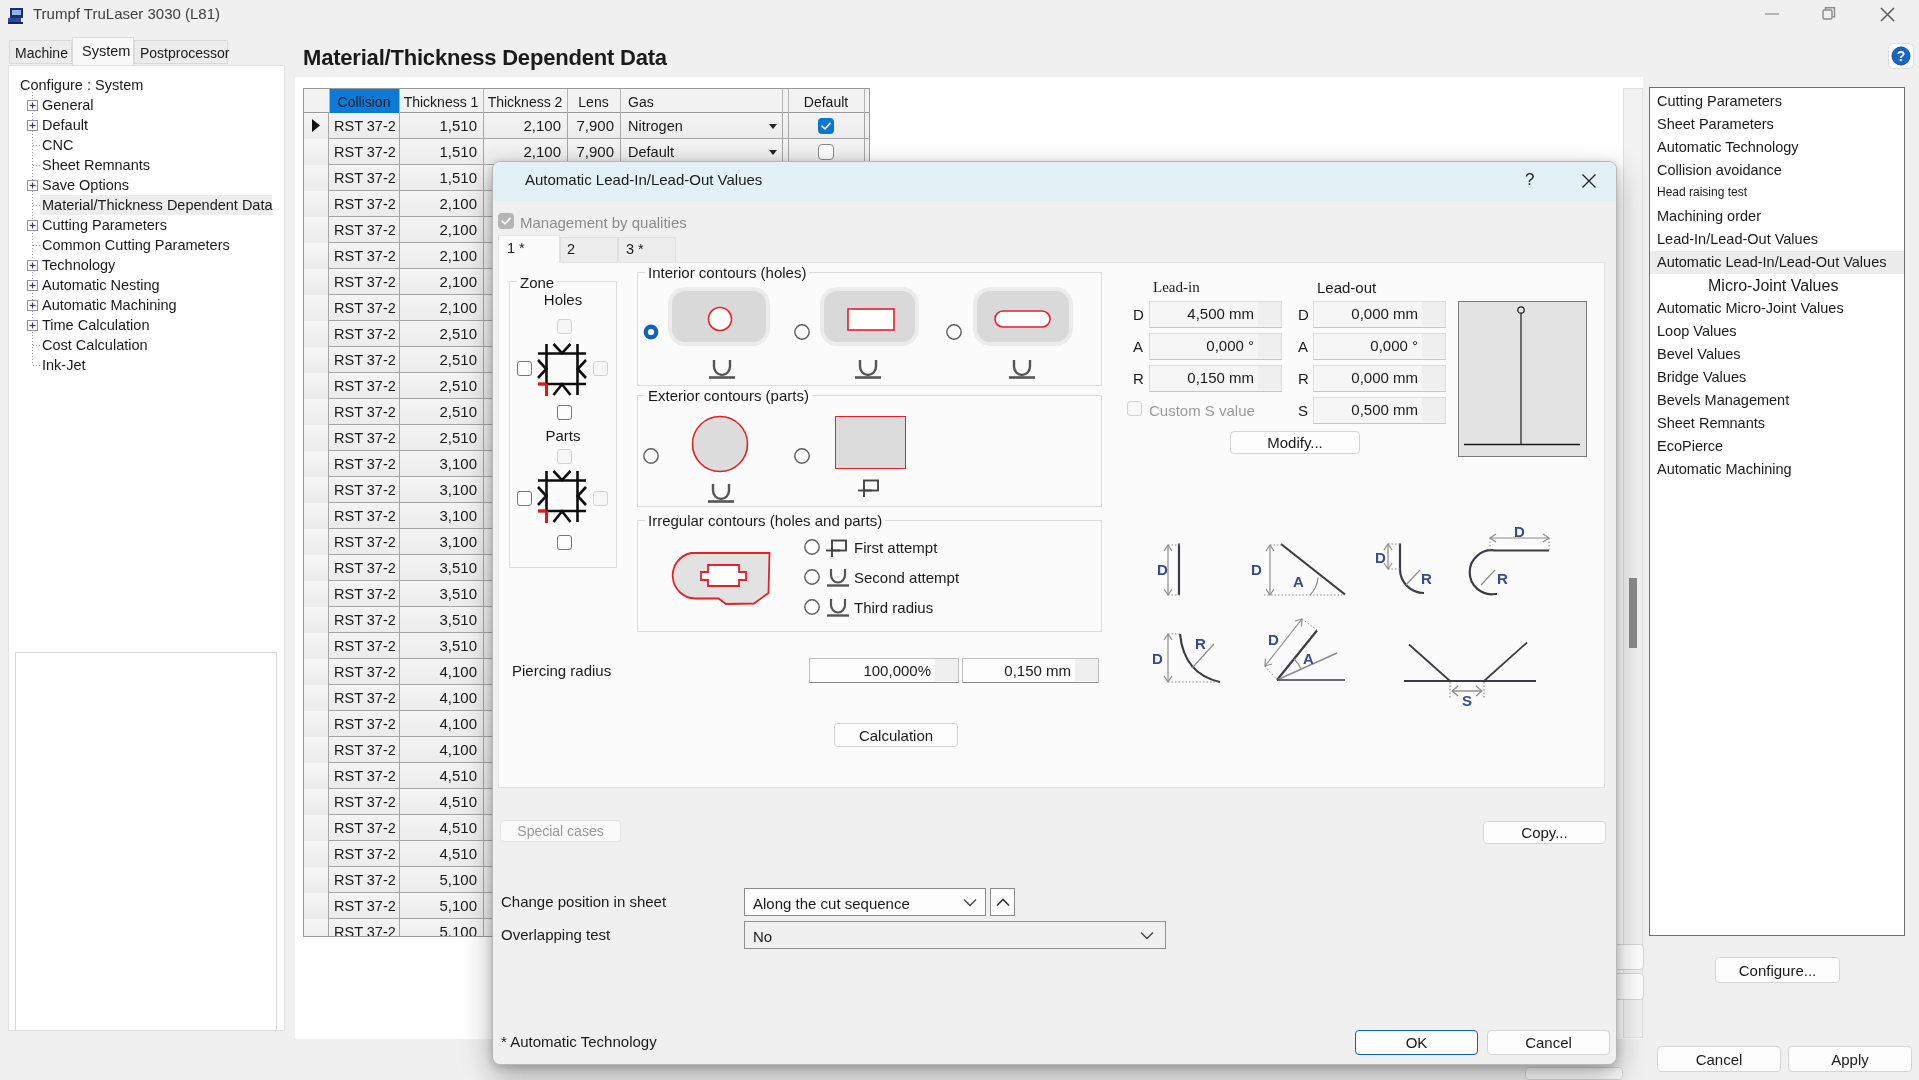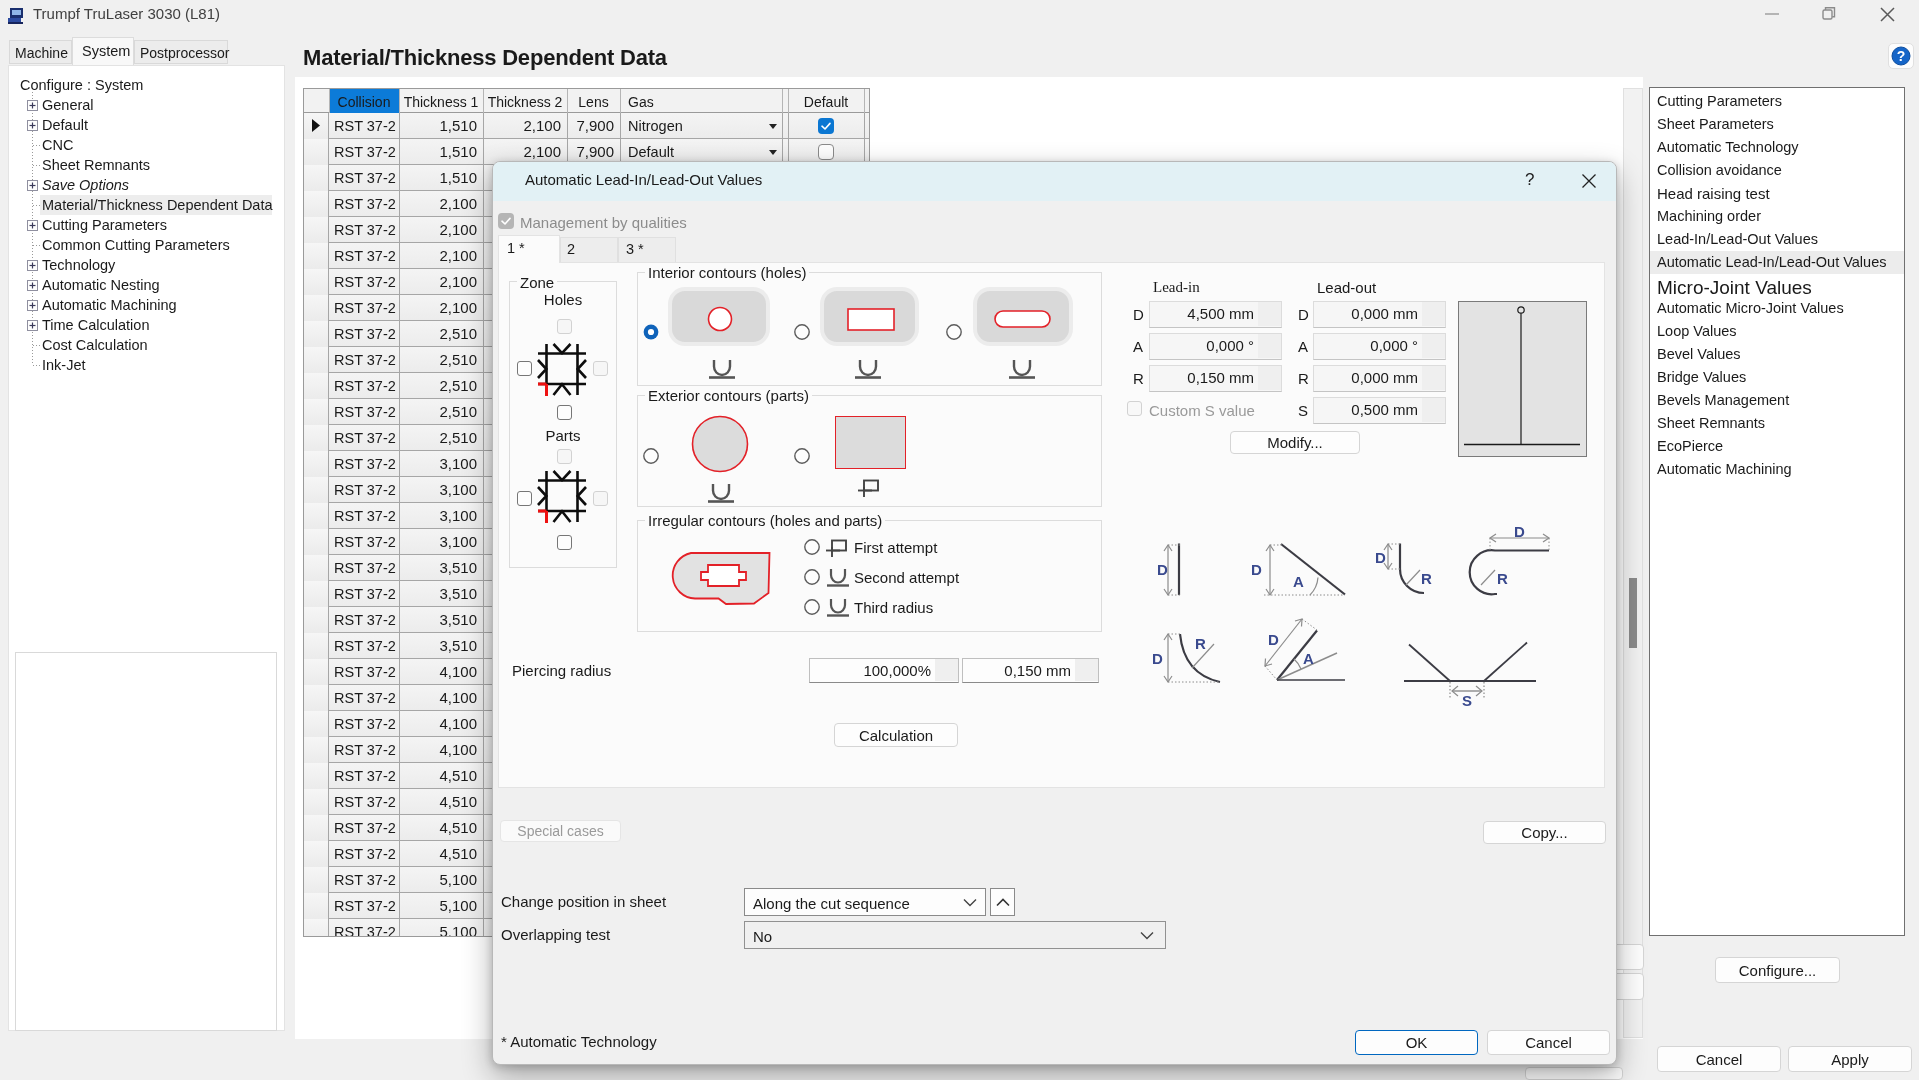--- a/index.html
+++ b/index.html
@@ -49,21 +49,21 @@
 <div class="txt" style="left:42px;top:117px;font-size:14.5px;">Default</div>
 <div class="abs" style="left:33px;top:145px;width:7px;height:1px;background-image:repeating-linear-gradient(to right,#9a9a9a 0 1px,transparent 1px 3px);"></div>
 <div class="txt" style="left:42px;top:137px;font-size:14.5px;">CNC</div>
 <div class="abs" style="left:33px;top:165px;width:7px;height:1px;background-image:repeating-linear-gradient(to right,#9a9a9a 0 1px,transparent 1px 3px);"></div>
 <div class="txt" style="left:42px;top:157px;font-size:14.5px;">Sheet Remnants</div>
 <svg class="abs" style="left:27px;top:180px" width="11" height="11" viewBox="0 0 11 11">
     <rect x="0.5" y="0.5" width="10" height="10" fill="#fdfdfd" stroke="#8f8f9f"></rect>
     <line x1="2.5" y1="5.5" x2="8.5" y2="5.5" stroke="#3a3a5a" stroke-width="1.2"></line>
     <line x1="5.5" y1="2.5" x2="5.5" y2="8.5" stroke="#3a3a5a" stroke-width="1.2"></line>
   </svg>
-<div class="txt" style="left:42px;top:177px;font-size:14.5px;font-style:italic;">Save Options</div>
+<div class="txt" style="left:42px;top:177px;font-size:14.5px;">Save Options</div>
 <div class="abs" style="left:40px;top:195px;width:232px;height:20px;background:#ededed;"></div>
 <div class="abs" style="left:33px;top:205px;width:7px;height:1px;background-image:repeating-linear-gradient(to right,#9a9a9a 0 1px,transparent 1px 3px);"></div>
 <div class="txt" style="left:42px;top:197px;font-size:14.5px;">Material/Thickness Dependent Data</div>
 <svg class="abs" style="left:27px;top:220px" width="11" height="11" viewBox="0 0 11 11">
     <rect x="0.5" y="0.5" width="10" height="10" fill="#fdfdfd" stroke="#8f8f9f"></rect>
     <line x1="2.5" y1="5.5" x2="8.5" y2="5.5" stroke="#3a3a5a" stroke-width="1.2"></line>
     <line x1="5.5" y1="2.5" x2="5.5" y2="8.5" stroke="#3a3a5a" stroke-width="1.2"></line>
   </svg>
 <div class="txt" style="left:42px;top:217px;font-size:14.5px;">Cutting Parameters</div>
 <div class="abs" style="left:33px;top:245px;width:7px;height:1px;background-image:repeating-linear-gradient(to right,#9a9a9a 0 1px,transparent 1px 3px);"></div>
@@ -491,26 +491,26 @@
 <div class="abs" style="left:1623px;top:88px;width:20px;height:950px;background:#f2f2f2;border:1px solid #e0e0e0;"></div>
 <div class="abs" style="left:1629px;top:578px;width:8px;height:70px;background:#8b8b8b;"></div>
 <div class="abs" style="left:1610px;top:944px;width:34px;height:26px;background:#fdfdfd;border:1px solid #d5d5d5;border-radius:4px;"></div>
 <div class="abs" style="left:1610px;top:973px;width:34px;height:27px;background:#fdfdfd;border:1px solid #d5d5d5;border-radius:4px;"></div>
 <div class="abs" style="left:1525px;top:1067px;width:98px;height:13px;background:#fdfdfd;border:1px solid #d5d5d5;border-radius:4px;"></div>
 <div class="abs" style="left:1649px;top:87px;width:256px;height:849px;background:#fff;border:1px solid #707070;"></div>
 <div class="txt" style="left:1657px;top:93px;font-size:14.5px;">Cutting Parameters</div>
 <div class="txt" style="left:1657px;top:116px;font-size:14.5px;">Sheet Parameters</div>
 <div class="txt" style="left:1657px;top:139px;font-size:14.5px;">Automatic Technology</div>
 <div class="txt" style="left:1657px;top:162px;font-size:14.5px;">Collision avoidance</div>
-<div class="txt" style="left:1657px;top:185px;font-size:15px;">Head raising test</div>
+<div class="txt" style="left:1657px;top:185px;font-size:12px;">Head raising test</div>
 <div class="txt" style="left:1657px;top:208px;font-size:14.5px;">Machining order</div>
 <div class="txt" style="left:1657px;top:231px;font-size:14.5px;">Lead-In/Lead-Out Values</div>
 <div class="abs" style="left:1650px;top:251px;width:254px;height:23px;background:#ececec;"></div>
 <div class="txt" style="left:1657px;top:254px;font-size:14.5px;">Automatic Lead-In/Lead-Out Values</div>
-<div class="txt" style="left:1657px;top:277px;font-size:19px;">Micro-Joint Values</div>
+<div class="txt" style="left:1708px;top:277px;font-size:16px;">Micro-Joint Values</div>
 <div class="txt" style="left:1657px;top:300px;font-size:14.5px;">Automatic Micro-Joint Values</div>
 <div class="txt" style="left:1657px;top:323px;font-size:14.5px;">Loop Values</div>
 <div class="txt" style="left:1657px;top:346px;font-size:14.5px;">Bevel Values</div>
 <div class="txt" style="left:1657px;top:369px;font-size:14.5px;">Bridge Values</div>
 <div class="txt" style="left:1657px;top:392px;font-size:14.5px;">Bevels Management</div>
 <div class="txt" style="left:1657px;top:415px;font-size:14.5px;">Sheet Remnants</div>
 <div class="txt" style="left:1657px;top:438px;font-size:14.5px;">EcoPierce</div>
 <div class="txt" style="left:1657px;top:461px;font-size:14.5px;">Automatic Machining</div>
 <div class="abs" style="left:1888px;top:43px;width:26px;height:26px;background:#fdfdfd;border:1px solid #e0e0e0;border-radius:5px;"></div>
 <svg class="abs" style="left:1891px;top:46px" width="20" height="20" viewBox="0 0 20 20">

